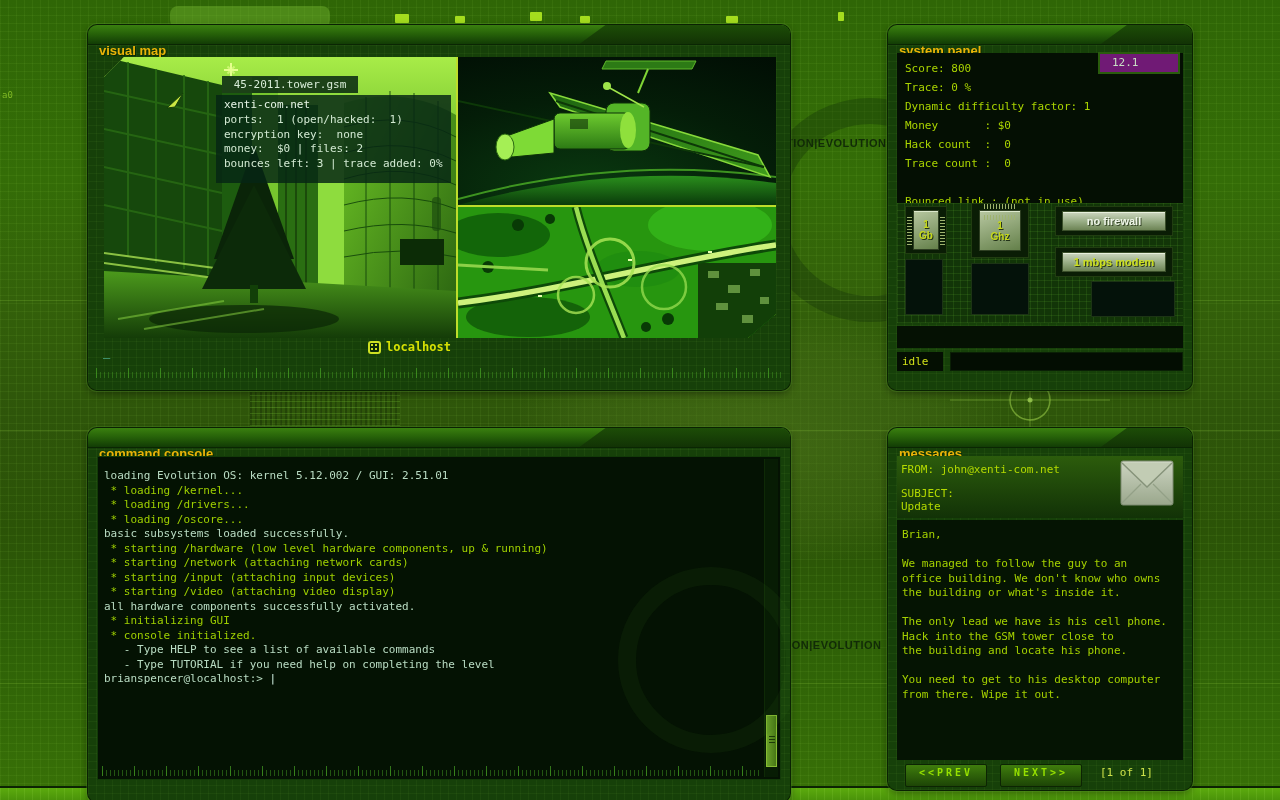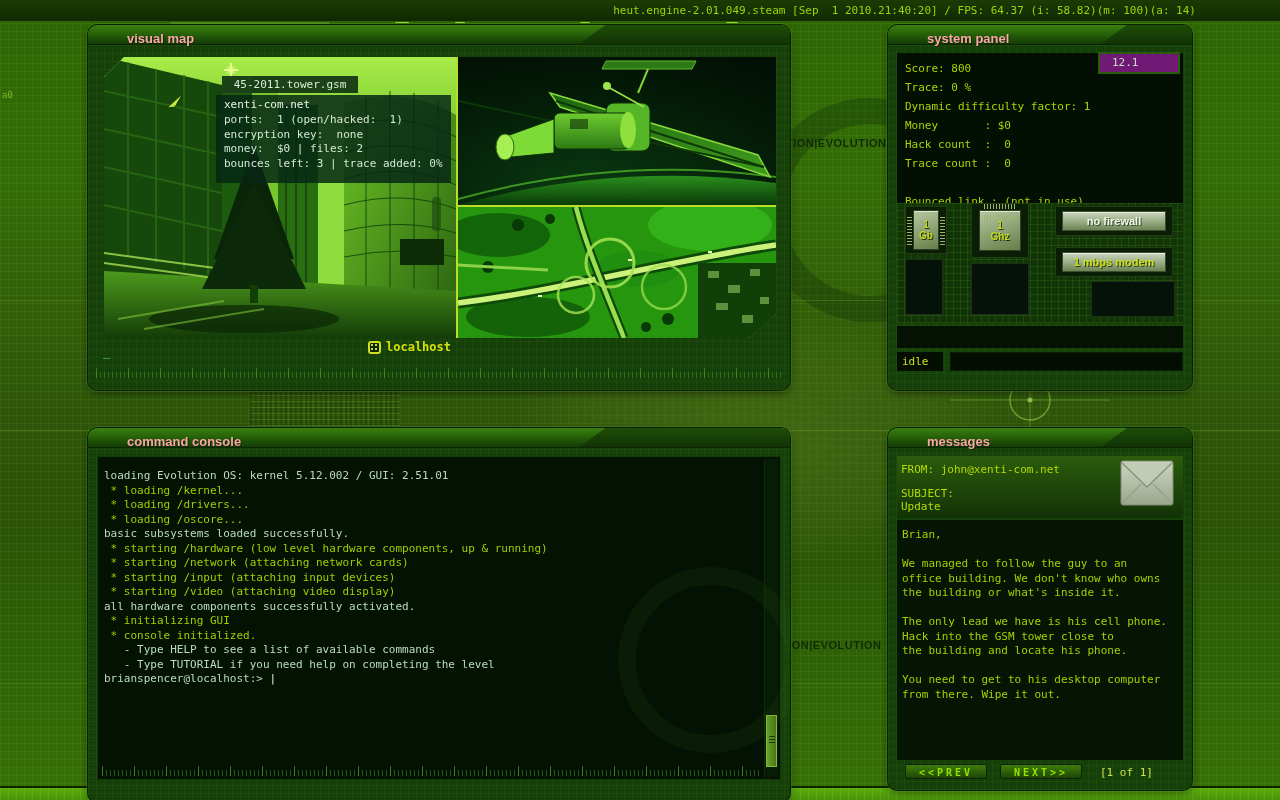--- a/index.html
+++ b/index.html
@@ -54,22 +54,22 @@
 
   
   .panel { z-index:5; background:#153608; border-radius:9px; overflow:hidden;
     box-shadow:0 0 0 1px #0a2202, 0 0 0 2px rgba(95,165,45,.28), 0 3px 9px rgba(0,0,0,.45); }
   .title-bar { position:absolute; left:0; top:0; right:0; height:20px;
     background:linear-gradient(180deg,#3a800f 0%,#266109 48%,#123c05 100%);
     border-bottom:1px solid #0a2603; z-index:3; }
   .title-bar::after { content:""; position:absolute; right:0; top:0; height:100%; width:30%;
     background:linear-gradient(180deg,#1d4d07,#123305);
     clip-path:polygon(26px 0, 100% 0, 100% 100%, 0 100%); }
-  .title-text { position:absolute; left:11px; top:6px; font:bold 13px "Liberation Sans", sans-serif;
-    color:#fca5a5; letter-spacing:0; text-shadow:1px 1px 0 #0a2a04; z-index:4;margin-left:28px; }
+  .title-text { position:absolute; left:11px; top:18px; font:bold 13px "Liberation Sans", sans-serif;
+    color:#eab308; letter-spacing:0; text-shadow:1px 1px 0 #0a2a04; z-index:4; }
   .panel-grid { position:absolute; left:0; right:0; top:20px; bottom:0;
     background:
       repeating-linear-gradient(90deg, rgba(140,210,70,.06) 0 1px, transparent 1px 8px),
       repeating-linear-gradient(0deg, rgba(140,210,70,.06) 0 1px, transparent 1px 8px),
       #164009; }
 
   
   #visual-map { left:88px; top:25px; width:702px; height:365px; }
   .map-frame { position:absolute; left:16px; top:32px; width:672px; height:281px; z-index:5;
     clip-path:polygon(20px 0, 100% 0, 100% calc(100% - 24px), calc(100% - 28px) 100%, 0 100%, 0 20px);
@@ -166,21 +166,21 @@
 
   
   #messages { left:888px; top:428px; width:304px; height:362px; }
   .msg-header { position:absolute; left:9px; top:28px; width:286px; height:62px; z-index:5;
     background:linear-gradient(180deg,#2c5c0c,#123207); }
   .msg-line { position:absolute; font-size:11px; color:#b4da00; white-space:pre; }
   .msg-from { left:4px; top:7px; } .msg-subj { left:4px; top:31px; } .msg-subjv { left:4px; top:44px; }
   .envelope { position:absolute; right:9px; top:3px; width:54px; height:48px; }
   .msg-body { position:absolute; left:9px; top:92px; width:286px; height:240px; background:#051403; z-index:5; }
   .msg-body-pre { position:absolute; left:5px; top:8px; font-size:11px; line-height:14.5px; color:#a4d000; white-space:pre; }
-  .msg-btn { position:absolute; top:336px; width:82px; height:15px; z-index:5; cursor:pointer;
+  .msg-btn { position:absolute; top:336px; width:82px; height:23px; z-index:5; cursor:pointer;
     background:linear-gradient(180deg,#3f7d0d,#1d4506); border:1px solid #0c2403; border-radius:2px;
     text-align:center; font:bold 10px "DejaVu Sans Mono",monospace; letter-spacing:3px; color:#96e000; line-height:15px; }
   .prev-btn { left:17px; } .next-btn { left:112px; }
   .pager { position:absolute; left:212px; top:338px; font-size:11px; color:#cde24a; white-space:pre; z-index:5; }
 </style>
 </head>
 <body>
 
 <div id="screen">
 
@@ -203,23 +203,20 @@
   <div class="abs reticle">
     <svg width="160" height="58" viewBox="0 0 160 58">
       <line x1="0" y1="28" x2="160" y2="28" stroke="rgba(150,200,70,.45)" stroke-width="1"></line>
       <line x1="80" y1="0" x2="80" y2="58" stroke="rgba(150,200,70,.45)" stroke-width="1"></line>
       <circle cx="80" cy="28" r="20" fill="none" stroke="rgba(150,200,70,.6)" stroke-width="1.5"></circle>
       <circle cx="80" cy="28" r="2.5" fill="rgba(175,225,95,.7)"></circle>
     </svg>
   </div>
   <div class="abs bottom-strip"></div>
 
-  <div class="abs top-bar">
-    <div class="top-bar-text">heut.engine-2.01.049.steam [Sep  1 2010.21:40:20] / FPS: 64.37 (i: 58.82)(m: 100)(a: 14)</div>
-  </div>
 
   <div class="abs panel" id="visual-map">
     <div class="title-bar"></div>
     <div class="title-text">visual map</div>
     <div class="panel-grid"></div>
 
     <div class="map-frame">
 
       <svg class="map-city" viewBox="0 0 352 281" preserveAspectRatio="none">
         <defs>

